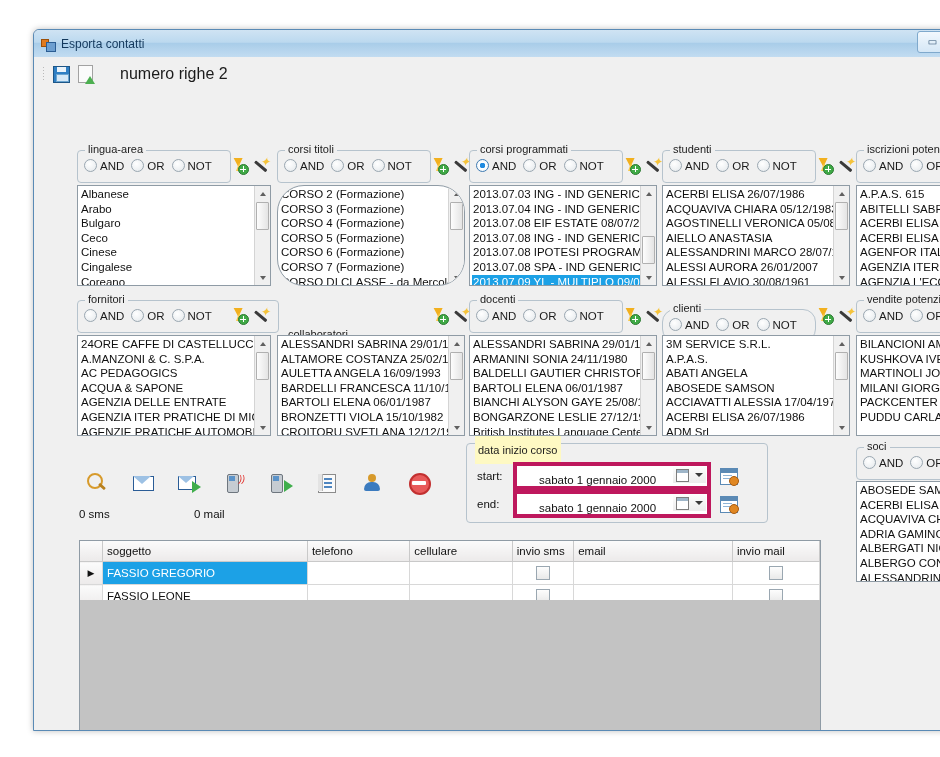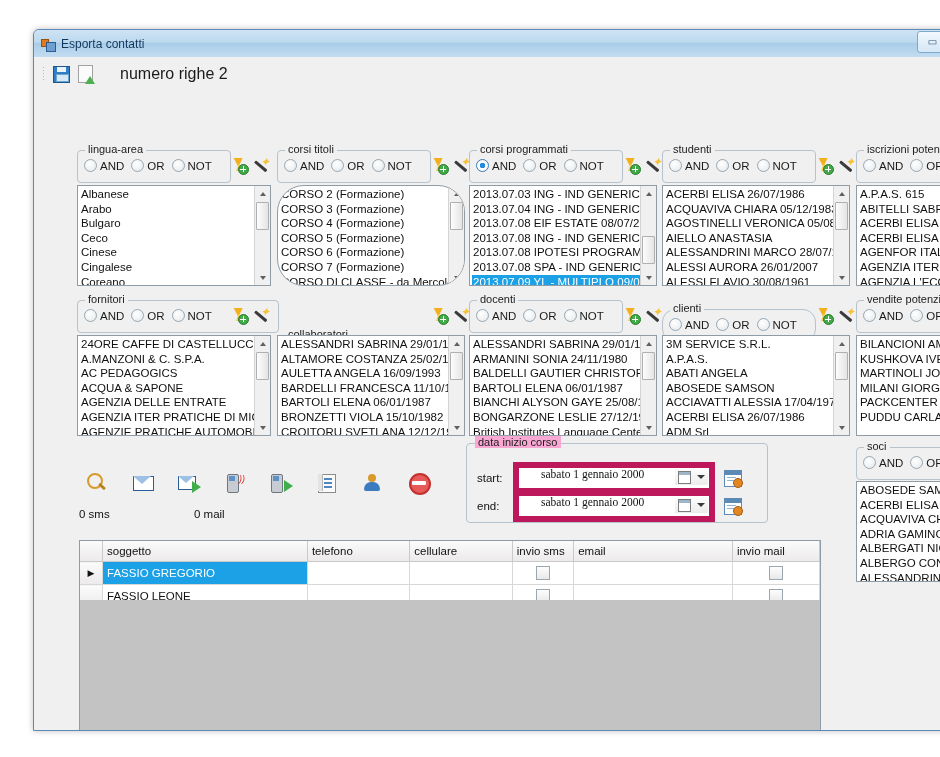--- a/index.html
+++ b/index.html
@@ -222,29 +222,28 @@
   .ic-deny .ring{position:absolute;left:1px;top:1px;width:18px;height:18px;border-radius:50%;background:#e85a5a;border:2px solid #c23030;}
   .ic-deny .bar{position:absolute;left:4px;top:9px;width:14px;height:4px;background:#ffffff;border-radius:1px;}
   #smscount{ position:absolute; left:45px; top:451px; font-size:11.5px;color:#111;}
   #mailcount{ position:absolute; left:160px; top:451px; font-size:11.5px;color:#111;}
 
   
   #dategrp{
     position:absolute; left:432px; top:386px; width:300px; height:78px;
     border:1px solid #b6c3cd; border-radius:4px;
   }
-  #dategrp .cap{position:absolute;left:8px;top:-8px;background:#f9a8d4;padding:0 3px;font-size:11px;color:#1b1b1b;}
+  #dategrp .cap{position:absolute;left:8px;top:-8px;background:#fef9c3;padding:8px 3px;font-size:11px;color:#1b1b1b;}
   .daterow{ position:absolute; left:10px; display:flex;align-items:center; }
   .daterow .lbl{ width:36px;font-size:11.5px;color:#111;}
   .dtp{
     width:190px; height:20px;
-    border:6px solid #be185d; background:#fff;
-    display:flex;align-items:flex-start;
+    border:4px solid #be185d; background:#fff;
+    display:flex;align-items:flex-end;
     position:relative;
-    font-family:Liberation Serif, serif;
   }
   .dtp .txt{ font-size:11.5px;color:#111;padding-left:22px; letter-spacing:0px;}
   .dtp .dd{
     position:absolute; right:1px; top:1px; width:33px; height:16px;
     display:flex;align-items:center;justify-content:space-around;
     background:linear-gradient(to bottom,#fdfdfd,#ececec);
   }
   .dtp .calglyph{width:11px;height:11px;border:1px solid #7d7d7d;background:#fff;position:relative;}
   .dtp .calglyph:before{content:"";position:absolute;left:0;top:0;right:0;height:3px;background:#9fb6c9;}
   .dtp .car{width:0;height:0;border-left:4px solid transparent;border-right:4px solid transparent;border-top:4px solid #3a3a3a;}

